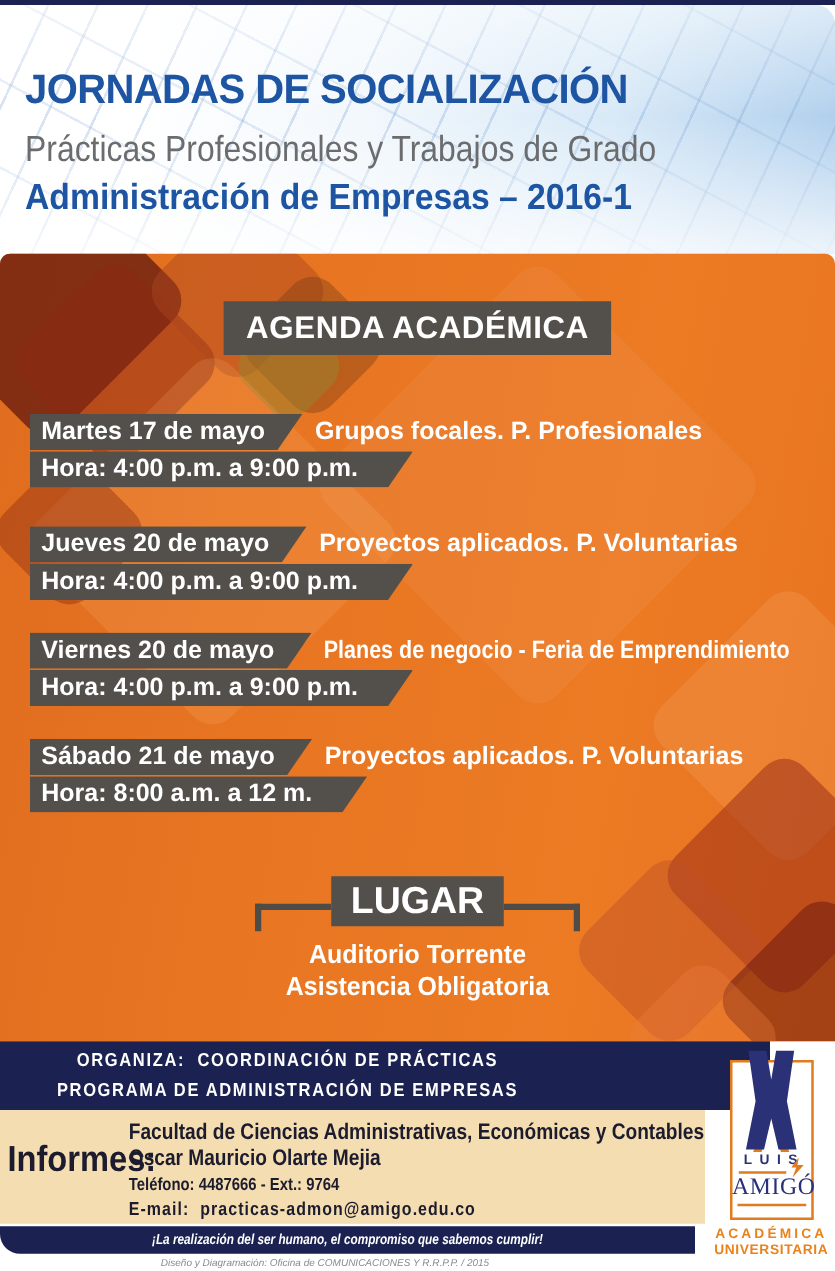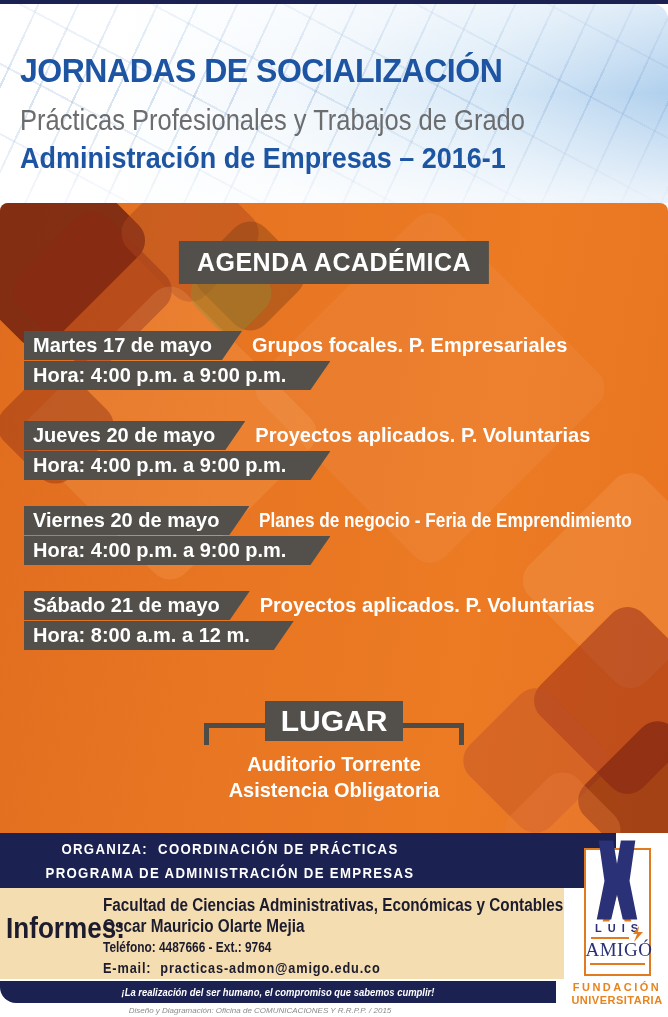--- a/index.html
+++ b/index.html
@@ -114,21 +114,21 @@
     <div class="shape" style="left:548px;top:295px;width:165px;height:165px;background:rgba(255,205,155,.14);"></div>
     <div class="shape" style="left:555px;top:425px;width:145px;height:145px;background:rgba(150,40,22,.5);"></div>
     <div class="shape" style="left:478px;top:500px;width:115px;height:115px;background:rgba(190,80,40,.45);"></div>
     <div class="shape" style="left:595px;top:535px;width:125px;height:125px;background:rgba(110,25,12,.55);"></div>
     <div class="shape" style="left:515px;top:580px;width:95px;height:95px;background:rgba(235,125,60,.35);"></div>
 
     <div class="agenda-head">AGENDA ACADÉMICA</div>
 
     <div class="agenda-row row-0">
       <div class="agenda-line">
-        <span class="chip">Martes 17 de mayo</span><span class="topic">Grupos focales. P. Empresariales</span>
+        <span class="chip">Martes 17 de mayo</span><span class="topic">Grupos focales. P. Profesionales</span>
       </div>
       <div class="agenda-line"><span class="chip time">Hora: 4:00 p.m. a 9:00 p.m.</span></div>
     </div>
 
     <div class="agenda-row row-1">
       <div class="agenda-line">
         <span class="chip">Jueves 20 de mayo</span><span class="topic">Proyectos aplicados. P. Voluntarias</span>
       </div>
       <div class="agenda-line"><span class="chip time">Hora: 4:00 p.m. a 9:00 p.m.</span></div>
     </div>
@@ -187,17 +187,17 @@
         <path d="M9,2 L24,2 L28,26 L32,2 L47,2 L41,44 L49,84 L34,84 L28,58 L22,84 L7,84 L15,44 Z" fill="#2b3176"></path>
       </svg>
       <div class="luis">LUIS</div>
       <div class="luis-rule"></div>
       <svg class="bolt" width="10" height="16" viewBox="0 0 10 16">
         <polygon points="6,0 0,8 4,8 1,16 10,6 5,6" fill="#e07b1f"></polygon>
       </svg>
       <div class="amigo">AMIGÓ</div>
       <div class="amigo-rule"></div>
     </div>
-    <div class="fund">FUNDACIÓN</div>
+    <div class="fund">ACADÉMICA</div>
     <div class="univ">UNIVERSITARIA</div>
   </div>
 
 </div>
 
 </body></html>

